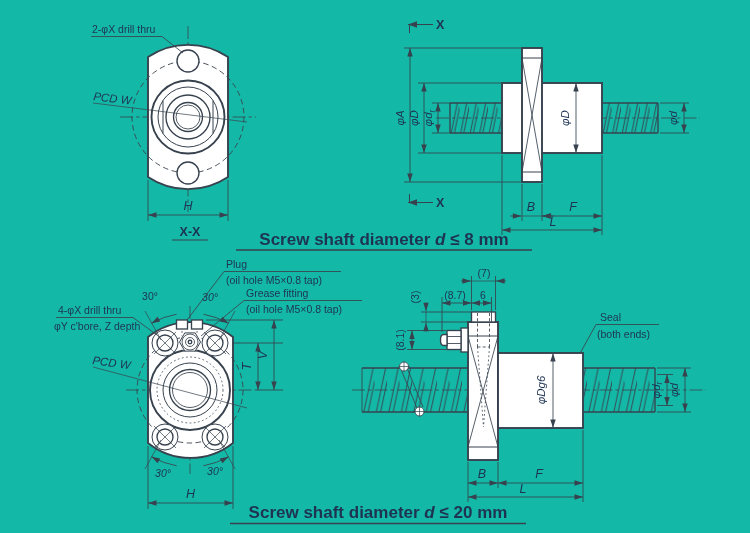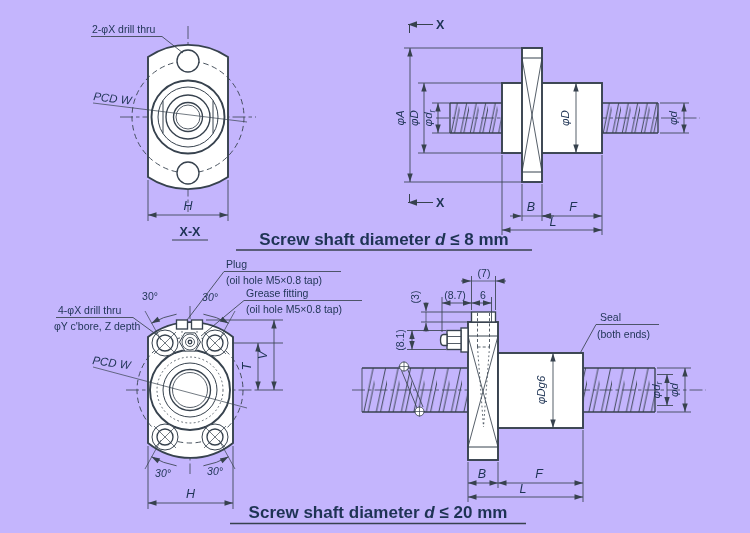--- a/index.html
+++ b/index.html
@@ -1,16 +1,16 @@
 <!DOCTYPE html>
 <html><head>
 <meta charset="utf-8">
 <style>
   html,body{margin:0;padding:0;background:#fff;}
-  .page{position:relative;width:750px;height:533px;background:#c4b5fd;overflow:hidden;}
+  .page{position:relative;width:750px;height:533px;background:#14b8a6;overflow:hidden;}
   svg{display:block;}
   .ln{stroke:#37424e;fill:none;stroke-linecap:butt;}
   .w2{stroke-width:1.9;}
   .w15{stroke-width:1.35;}
   .w1{stroke-width:1;}
   .w08{stroke-width:.85;}
   .w07{stroke-width:.7;}
   .cl{stroke-width:.8;stroke-dasharray:13 3 3.5 3;}
   .dsh{stroke-width:.9;stroke-dasharray:5.5 3.5;}
   .dsh2{stroke-width:.85;stroke-dasharray:3 2.2;}

